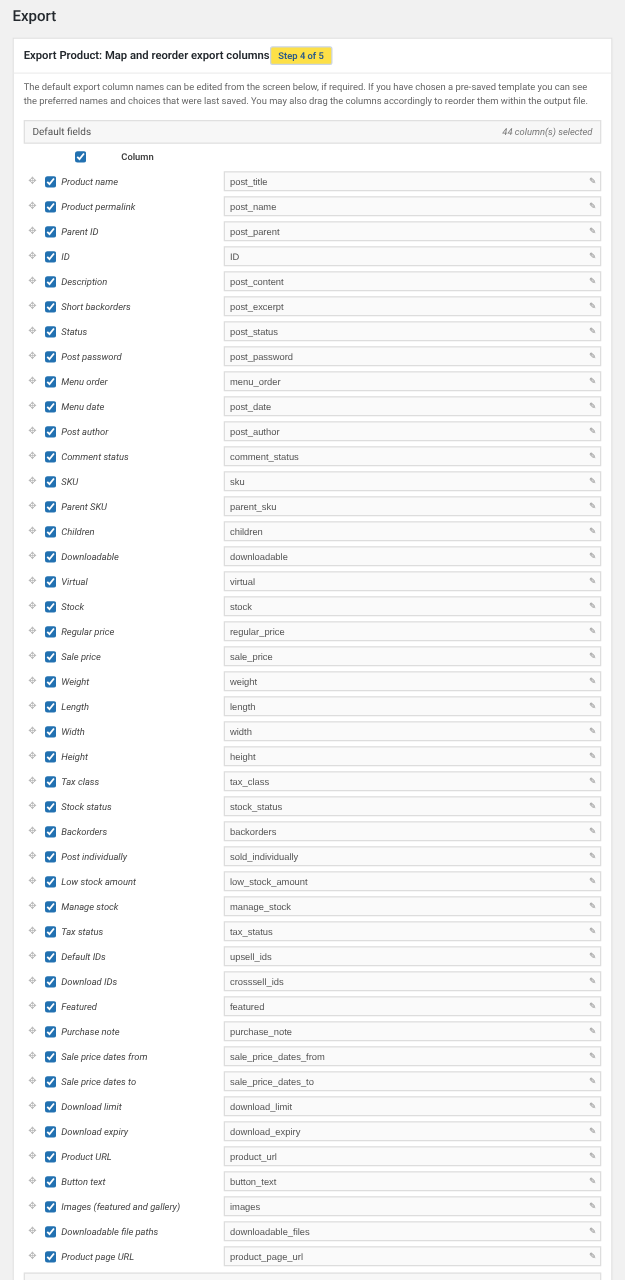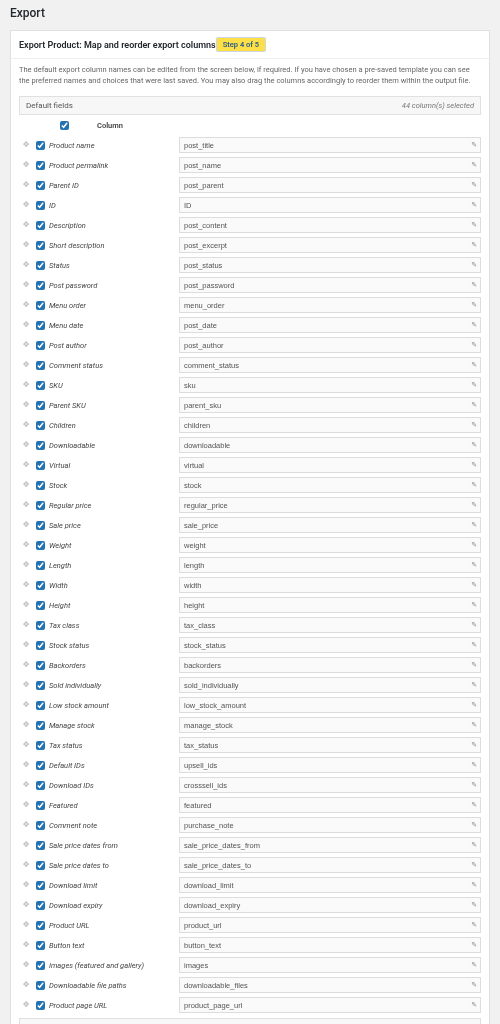--- a/index.html
+++ b/index.html
@@ -168,21 +168,21 @@
         <div class="c-label">Description</div>
         <div class="c-name"><input type="text" value="post_content" style=""><span class="pencil">✎</span></div>
       </div>
       <div class="row">
         <div class="c-drag">
           <span class="drag-handle">✥</span>
         </div>
         <div class="c-check">
           <input type="checkbox" checked="" style="">
         </div>
-        <div class="c-label">Short description</div>
+        <div class="c-label">Short backorders</div>
         <div class="c-name"><input type="text" value="post_excerpt" style=""><span class="pencil">✎</span></div>
       </div>
       <div class="row">
         <div class="c-drag">
           <span class="drag-handle">✥</span>
         </div>
         <div class="c-check">
           <input type="checkbox" checked="" style="">
         </div>
         <div class="c-label">Status</div>
@@ -388,21 +388,21 @@
         <div class="c-label">Backorders</div>
         <div class="c-name"><input type="text" value="backorders" style=""><span class="pencil">✎</span></div>
       </div>
       <div class="row">
         <div class="c-drag">
           <span class="drag-handle">✥</span>
         </div>
         <div class="c-check">
           <input type="checkbox" checked="" style="">
         </div>
-        <div class="c-label">Sold individually</div>
+        <div class="c-label">Post individually</div>
         <div class="c-name"><input type="text" value="sold_individually" style=""><span class="pencil">✎</span></div>
       </div>
       <div class="row">
         <div class="c-drag">
           <span class="drag-handle">✥</span>
         </div>
         <div class="c-check">
           <input type="checkbox" checked="" style="">
         </div>
         <div class="c-label">Low stock amount</div>
@@ -458,21 +458,21 @@
         <div class="c-label">Featured</div>
         <div class="c-name"><input type="text" value="featured" style=""><span class="pencil">✎</span></div>
       </div>
       <div class="row">
         <div class="c-drag">
           <span class="drag-handle">✥</span>
         </div>
         <div class="c-check">
           <input type="checkbox" checked="" style="">
         </div>
-        <div class="c-label">Comment note</div>
+        <div class="c-label">Purchase note</div>
         <div class="c-name"><input type="text" value="purchase_note" style=""><span class="pencil">✎</span></div>
       </div>
       <div class="row">
         <div class="c-drag">
           <span class="drag-handle">✥</span>
         </div>
         <div class="c-check">
           <input type="checkbox" checked="" style="">
         </div>
         <div class="c-label">Sale price dates from</div>

